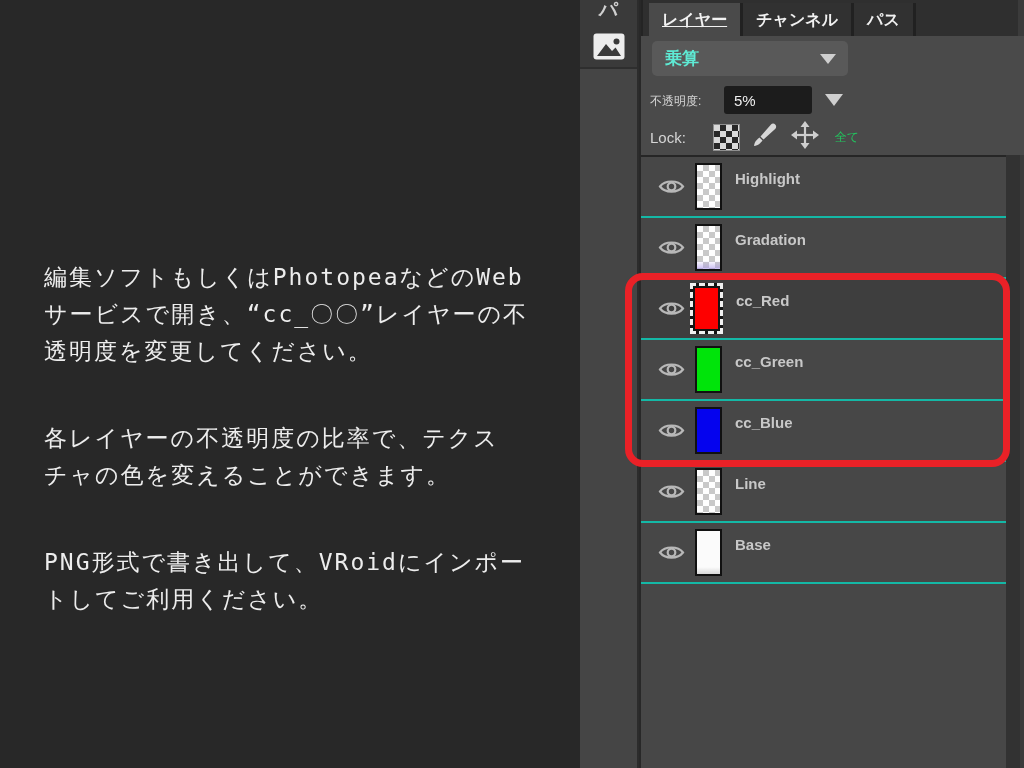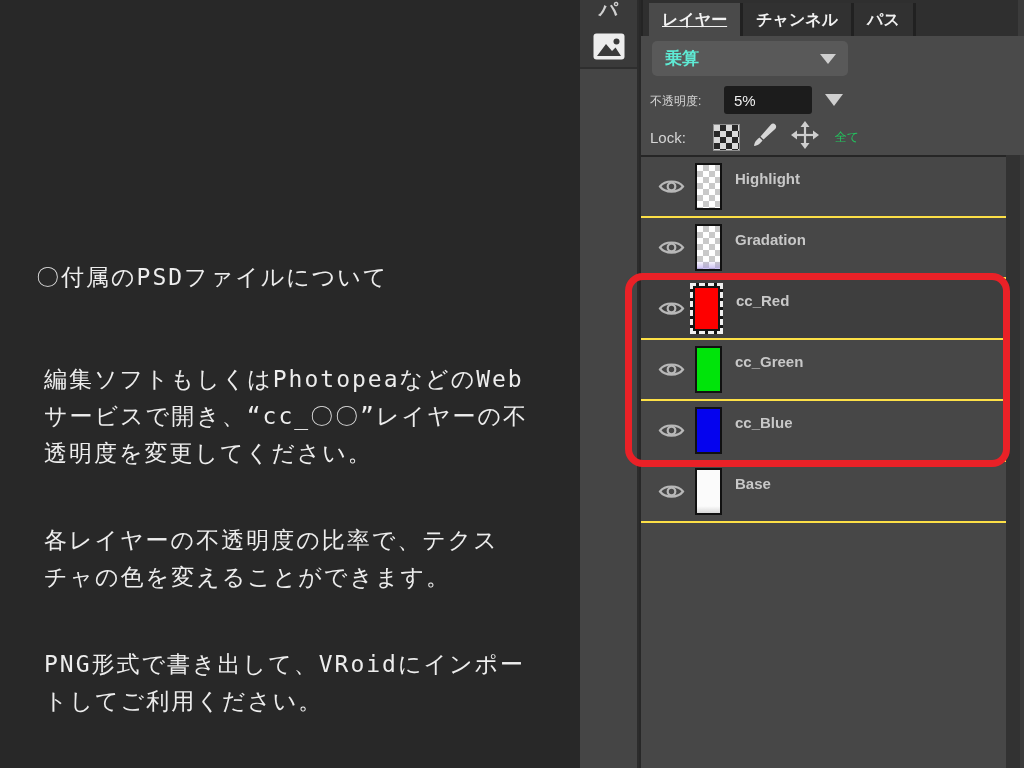--- a/index.html
+++ b/index.html
@@ -51,21 +51,21 @@
                   background-color:#d9d9d9; border:1px solid #8f8f8f;
                   background-image:
                     linear-gradient(45deg,#272727 25%,transparent 25%,transparent 75%,#272727 75%),
                     linear-gradient(45deg,#272727 25%,transparent 25%,transparent 75%,#272727 75%);
                   background-size:12px 12px; background-position:0 0,6px 6px; }
   .lock-icon { margin-right:13px; cursor:pointer; display:block; }
   .lock-all-label { color:#22c55e; font-size:12px; margin-left:3px; }
 
   .layers-list { position:absolute; left:0; top:155px; width:365px; bottom:0;
                  background:#474747; border-top:2px solid #262626; }
-  .layer-row { height:61px; background:#474747; border-bottom:2px solid #fde047;
+  .layer-row { height:61px; background:#474747; border-bottom:2px solid #14b8a6;
                display:flex; align-items:center; cursor:pointer; }
   .layer-row.selected { background:#3e3e3e; }
   .eye-btn { margin-left:14px; width:32px; display:flex; justify-content:center; cursor:pointer; }
   .thumb { width:27px; height:47px; margin-left:8px; border:2px solid #111; flex:none; }
   .thumb.checker { background-color:#fff;
     background-image:
       linear-gradient(45deg,#c9c9c9 25%,transparent 25%,transparent 75%,#c9c9c9 75%),
       linear-gradient(45deg,#c9c9c9 25%,transparent 25%,transparent 75%,#c9c9c9 75%);
     background-size:12px 12px; background-position:0 0,6px 6px; }
   .thumb.grad { background-color:#fff;
@@ -84,21 +84,20 @@
 
   
   .red-annotation { position:absolute; left:625px; top:273px; width:385px; height:194px;
                     border:7px solid #ea2127; border-radius:18px; pointer-events:none; z-index:10; }
 </style>
 </head>
 <body>
 
 <div class="left-pane">
   <div class="left-text">
-    <div class="title">〇付属のPSDファイルについて</div>
     <div class="para">編集ソフトもしくはPhotopeaなどのWeb
 サービスで開き、“cc_〇〇”レイヤーの不
 透明度を変更してください。</div>
     <div class="para">各レイヤーの不透明度の比率で、テクス
 チャの色を変えることができます。</div>
     <div class="para">PNG形式で書き出して、VRoidにインポー
 トしてご利用ください。</div>
   </div>
 </div>
 
@@ -209,20 +208,30 @@
       <span class="eye-btn">
         <svg viewBox="0 0 27 19" width="27" height="19">
             <path d="M2 9.5 C7 2.8 20 2.8 25 9.5 C20 16.2 7 16.2 2 9.5 Z" fill="none" stroke="#b8b8b8" stroke-width="2.2"></path>
             <circle cx="13.5" cy="9.5" r="3.8" fill="none" stroke="#b8b8b8" stroke-width="2.2"></circle>
           </svg>
       </span>
       <span class="thumb" style="background-color: rgb(5, 3, 238);"></span>
       <span class="layer-name">cc_Blue</span>
     </div>
 
+    <div class="layer-row">
+      <span class="eye-btn">
+        <svg viewBox="0 0 27 19" width="27" height="19">
+            <path d="M2 9.5 C7 2.8 20 2.8 25 9.5 C20 16.2 7 16.2 2 9.5 Z" fill="none" stroke="#b8b8b8" stroke-width="2.2"></path>
+            <circle cx="13.5" cy="9.5" r="3.8" fill="none" stroke="#b8b8b8" stroke-width="2.2"></circle>
+          </svg>
+      </span>
+      <span class="thumb checker"></span>
+      <span class="layer-name">Line</span>
+    </div>
 
     <div class="layer-row">
       <span class="eye-btn">
         <svg viewBox="0 0 27 19" width="27" height="19">
             <path d="M2 9.5 C7 2.8 20 2.8 25 9.5 C20 16.2 7 16.2 2 9.5 Z" fill="none" stroke="#b8b8b8" stroke-width="2.2"></path>
             <circle cx="13.5" cy="9.5" r="3.8" fill="none" stroke="#b8b8b8" stroke-width="2.2"></circle>
           </svg>
       </span>
       <span class="thumb base"></span>
       <span class="layer-name">Base</span>

